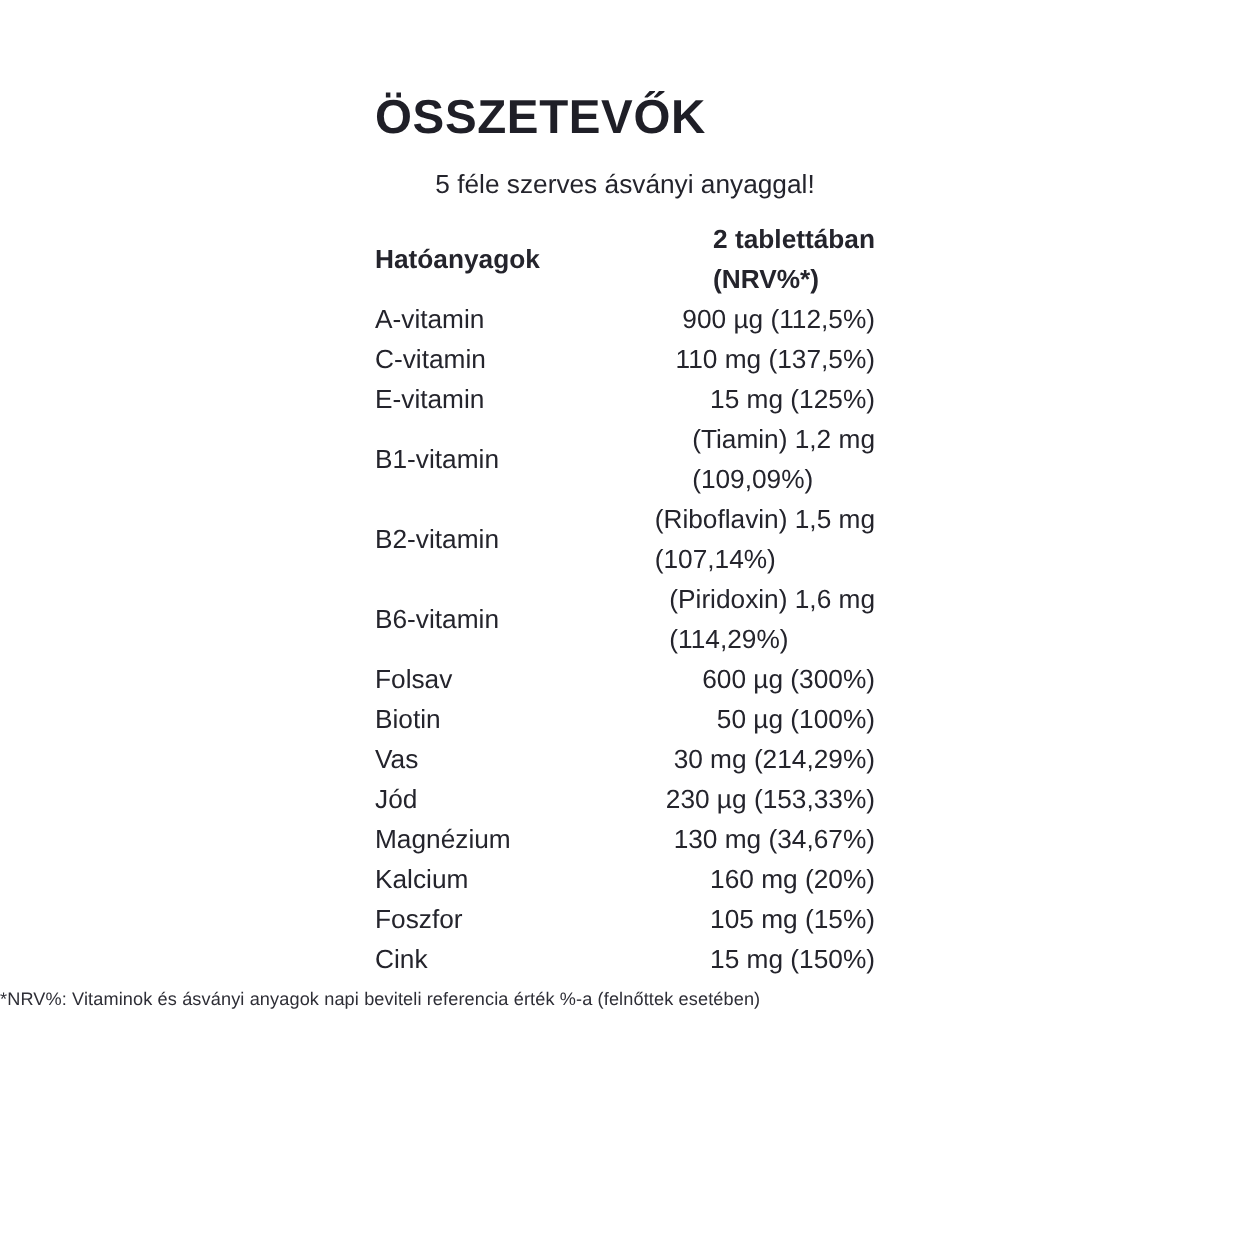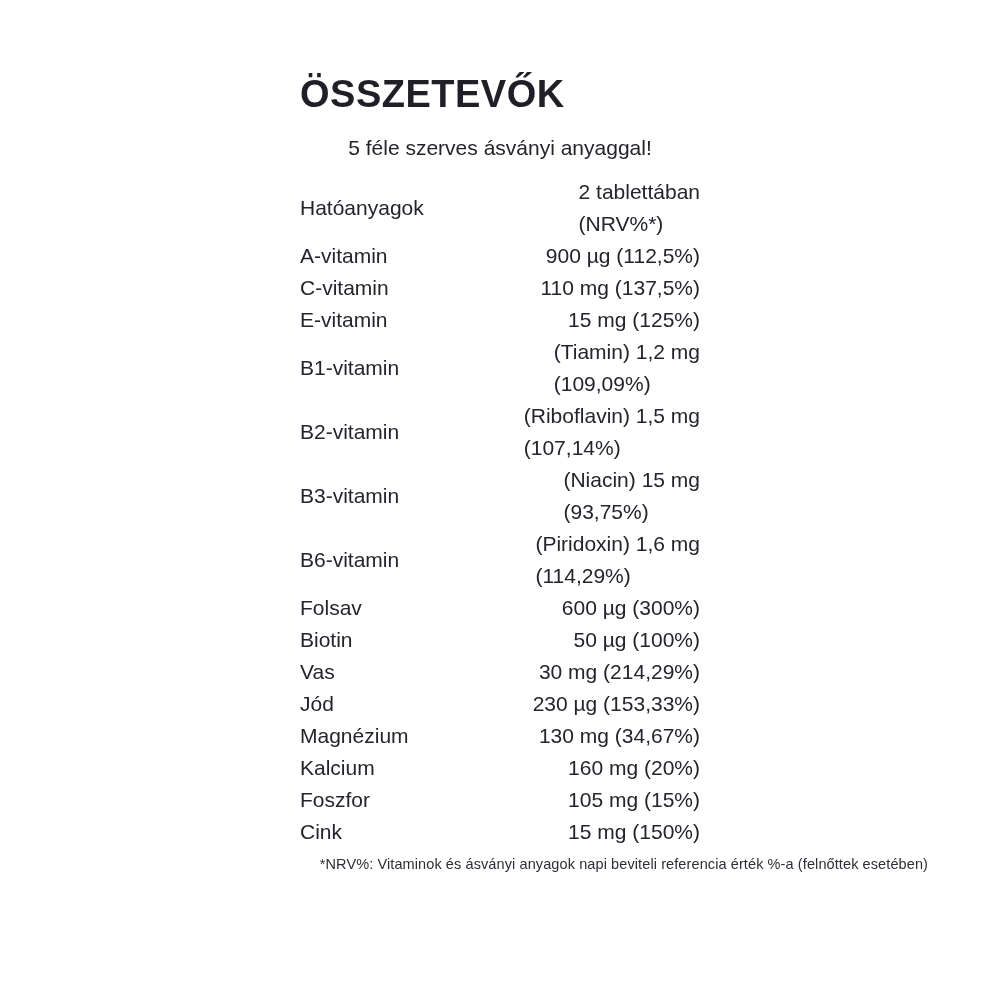--- a/index.html
+++ b/index.html
@@ -36,41 +36,41 @@
     margin-top: 16px;
   }
   .row {
     display: flex;
     justify-content: space-between;
     align-items: center;
     min-height: 32px;
   }
   .row.header {
     min-height: 64px;
-    font-weight: 400;
+    font-weight: 700;
     gap: 12px;
   }
   .cell {
     font-size: 21px;
     line-height: 32px;
   }
   .cell.name {
     text-align: left;
     flex: 0 0 auto;
   }
   .cell.value {
     text-align: left;
     max-width: 235px;
     white-space: pre-line;
     flex: 0 1 auto;
   }
   .footnote {
     margin-top: 8px;
     width: 928px;
-    text-align: right;
+    text-align: left;
     font-size: 14.5px;
     color: #2e2e36;
     letter-spacing: 0.1px;
   }
 </style>
 </head>
 <body>
 
 <div class="sheet">
   <div class="title">ÖSSZETEVŐK</div>
@@ -97,25 +97,20 @@
     </div>
     <div class="row">
       <div class="cell name">B1-vitamin</div>
       <div class="cell value">(Tiamin) 1,2 mg
 (109,09%)</div>
     </div>
     <div class="row">
       <div class="cell name">B2-vitamin</div>
       <div class="cell value">(Riboflavin) 1,5 mg
 (107,14%)</div>
-    </div>
-    <div class="row">
-      <div class="cell name">B3-vitamin</div>
-      <div class="cell value">(Niacin) 15 mg
-(93,75%)</div>
     </div>
     <div class="row">
       <div class="cell name">B6-vitamin</div>
       <div class="cell value">(Piridoxin) 1,6 mg
 (114,29%)</div>
     </div>
     <div class="row">
       <div class="cell name">Folsav</div>
       <div class="cell value">600 µg (300%)</div>
     </div>

